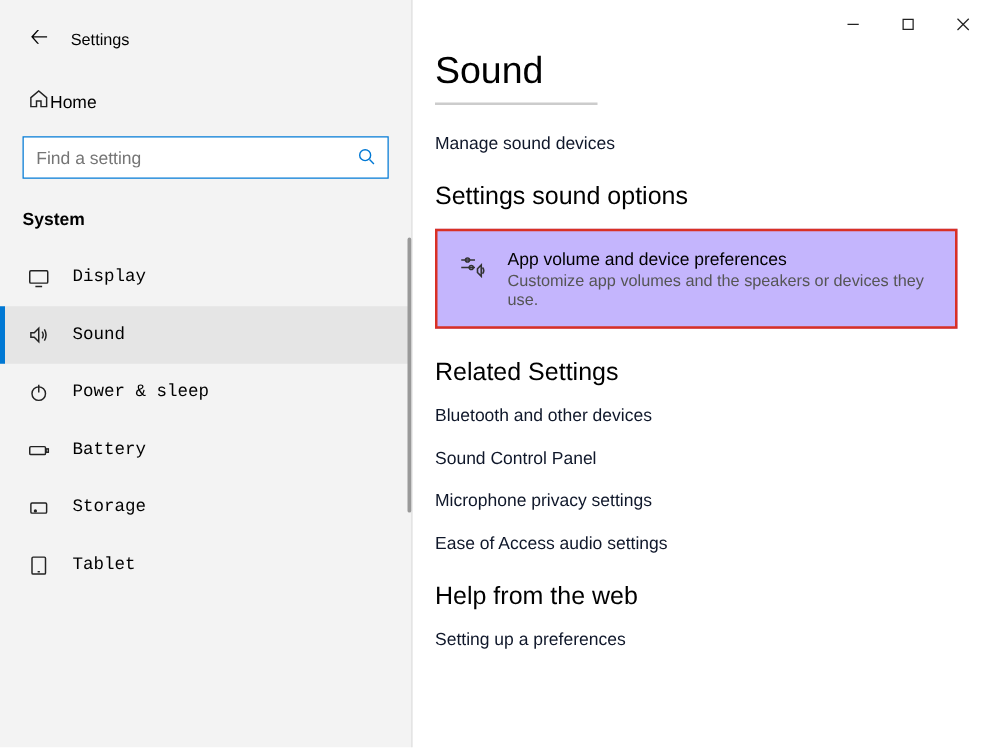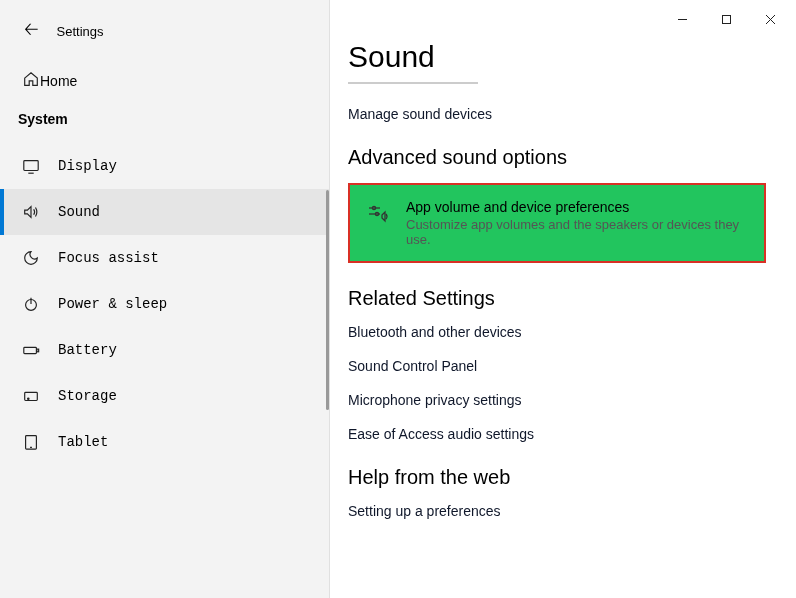--- a/index.html
+++ b/index.html
@@ -143,21 +143,21 @@
       margin-bottom: 20px;
     }
     .section-heading {
       font-size: 20px;
       font-weight: 400;
       margin-top: 24px;
       margin-bottom: 14px;
     }
     .highlighted-option {
       border: 2px solid #d93025;
-      background: #22c55e;
+      background: #c4b5fd;
       padding: 14px 16px;
       display: flex;
       gap: 16px;
       align-items: flex-start;
       cursor: pointer;
       margin-bottom: 10px;
     }
     .highlighted-option .opt-icon { width: 24px; height: 24px; margin-top: 2px;}
     .highlighted-option .opt-icon svg { width: 24px; height: 24px; stroke: #333; fill: none; stroke-width: 1.3;}
     .opt-title { font-size: 14px; font-weight: 400; margin-bottom: 2px;}
@@ -176,20 +176,29 @@
 
   <div class="home-row">
     <span class="home-icon">
       <svg viewBox="0 0 20 20">
           <path d="M3 9 L10 3 L17 9 V17 H12 V12 H8 V17 H3 Z" fill="none" stroke="#222" stroke-width="1.3"></path>
         </svg>
     </span>
     <span>Home</span>
   </div>
 
+  <div class="search-box">
+    <input type="text" placeholder="Find a setting" style="">
+    <span class="search-icon">
+      <svg width="14" height="14" viewBox="0 0 16 16">
+          <circle cx="7" cy="7" r="5" fill="none" stroke="#0078d4" stroke-width="1.3"></circle>
+          <line x1="11" y1="11" x2="15" y2="15" stroke="#0078d4" stroke-width="1.3"></line>
+        </svg>
+    </span>
+  </div>
 
   <div class="category">System</div>
 
   <div class="nav-list">
     <div class="nav-item">
       <span class="nav-icon">
           <svg viewBox="0 0 20 20">
             <rect x="2" y="4" width="16" height="11" rx="1"></rect>
             <line x1="7" y1="18" x2="13" y2="18"></line>
           </svg>
@@ -198,28 +207,20 @@
     </div>
     <div class="nav-item active">
       <span class="nav-icon">
           <svg viewBox="0 0 20 20">
             <path d="M3 8 H6 L10 4 V16 L6 12 H3 Z"></path>
             <path d="M13 7 Q15 10 13 13"></path>
             <path d="M15 5 Q18 10 15 15"></path>
           </svg>
         </span>
       <span class="nav-label">Sound</span>
-    </div>
-    <div class="nav-item">
-      <span class="nav-icon">
-          <svg viewBox="0 0 20 20">
-            <path d="M10 3 A7 7 0 1 0 17 10 A5 5 0 0 1 10 3 Z"></path>
-          </svg>
-        </span>
-      <span class="nav-label">Focus assist</span>
     </div>
     <div class="nav-item">
       <span class="nav-icon">
           <svg viewBox="0 0 20 20">
             <circle cx="10" cy="11" r="6"></circle>
             <line x1="10" y1="3" x2="10" y2="10"></line>
           </svg>
         </span>
       <span class="nav-label">Power &amp; sleep</span>
     </div>
@@ -273,21 +274,21 @@
           <line x1="10" y1="1" x2="1" y2="10" stroke="#222" stroke-width="1"></line>
         </svg>
       </div>
   </div>
 
   <h1 class="page-title">Sound</h1>
   <div class="title-underline"></div>
 
   <a class="link">Manage sound devices</a>
 
-  <h2 class="section-heading">Advanced sound options</h2>
+  <h2 class="section-heading">Settings sound options</h2>
 
   <div class="highlighted-option">
     <span class="opt-icon">
       <svg viewBox="0 0 24 24">
         <line x1="3" y1="7" x2="14" y2="7"></line>
           <circle cx="8" cy="7" r="1.6"></circle>
         <line x1="3" y1="13" x2="14" y2="13"></line>
           <circle cx="11" cy="13" r="1.6"></circle>
         <path d="M16 14 L19 11 V20 L16 17 Z"></path>
           <path d="M20 13 Q22 15.5 20 18"></path>

